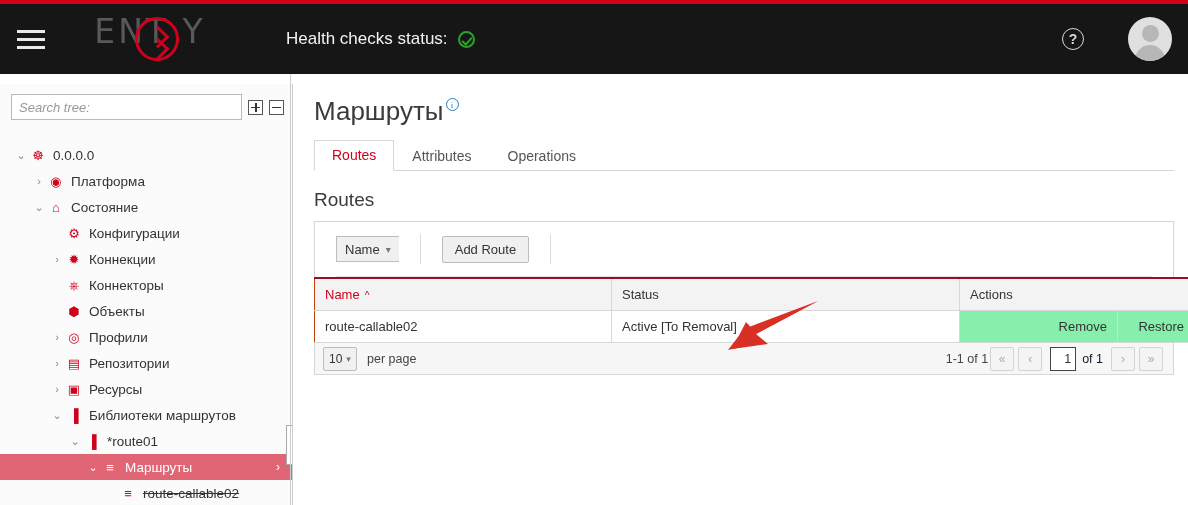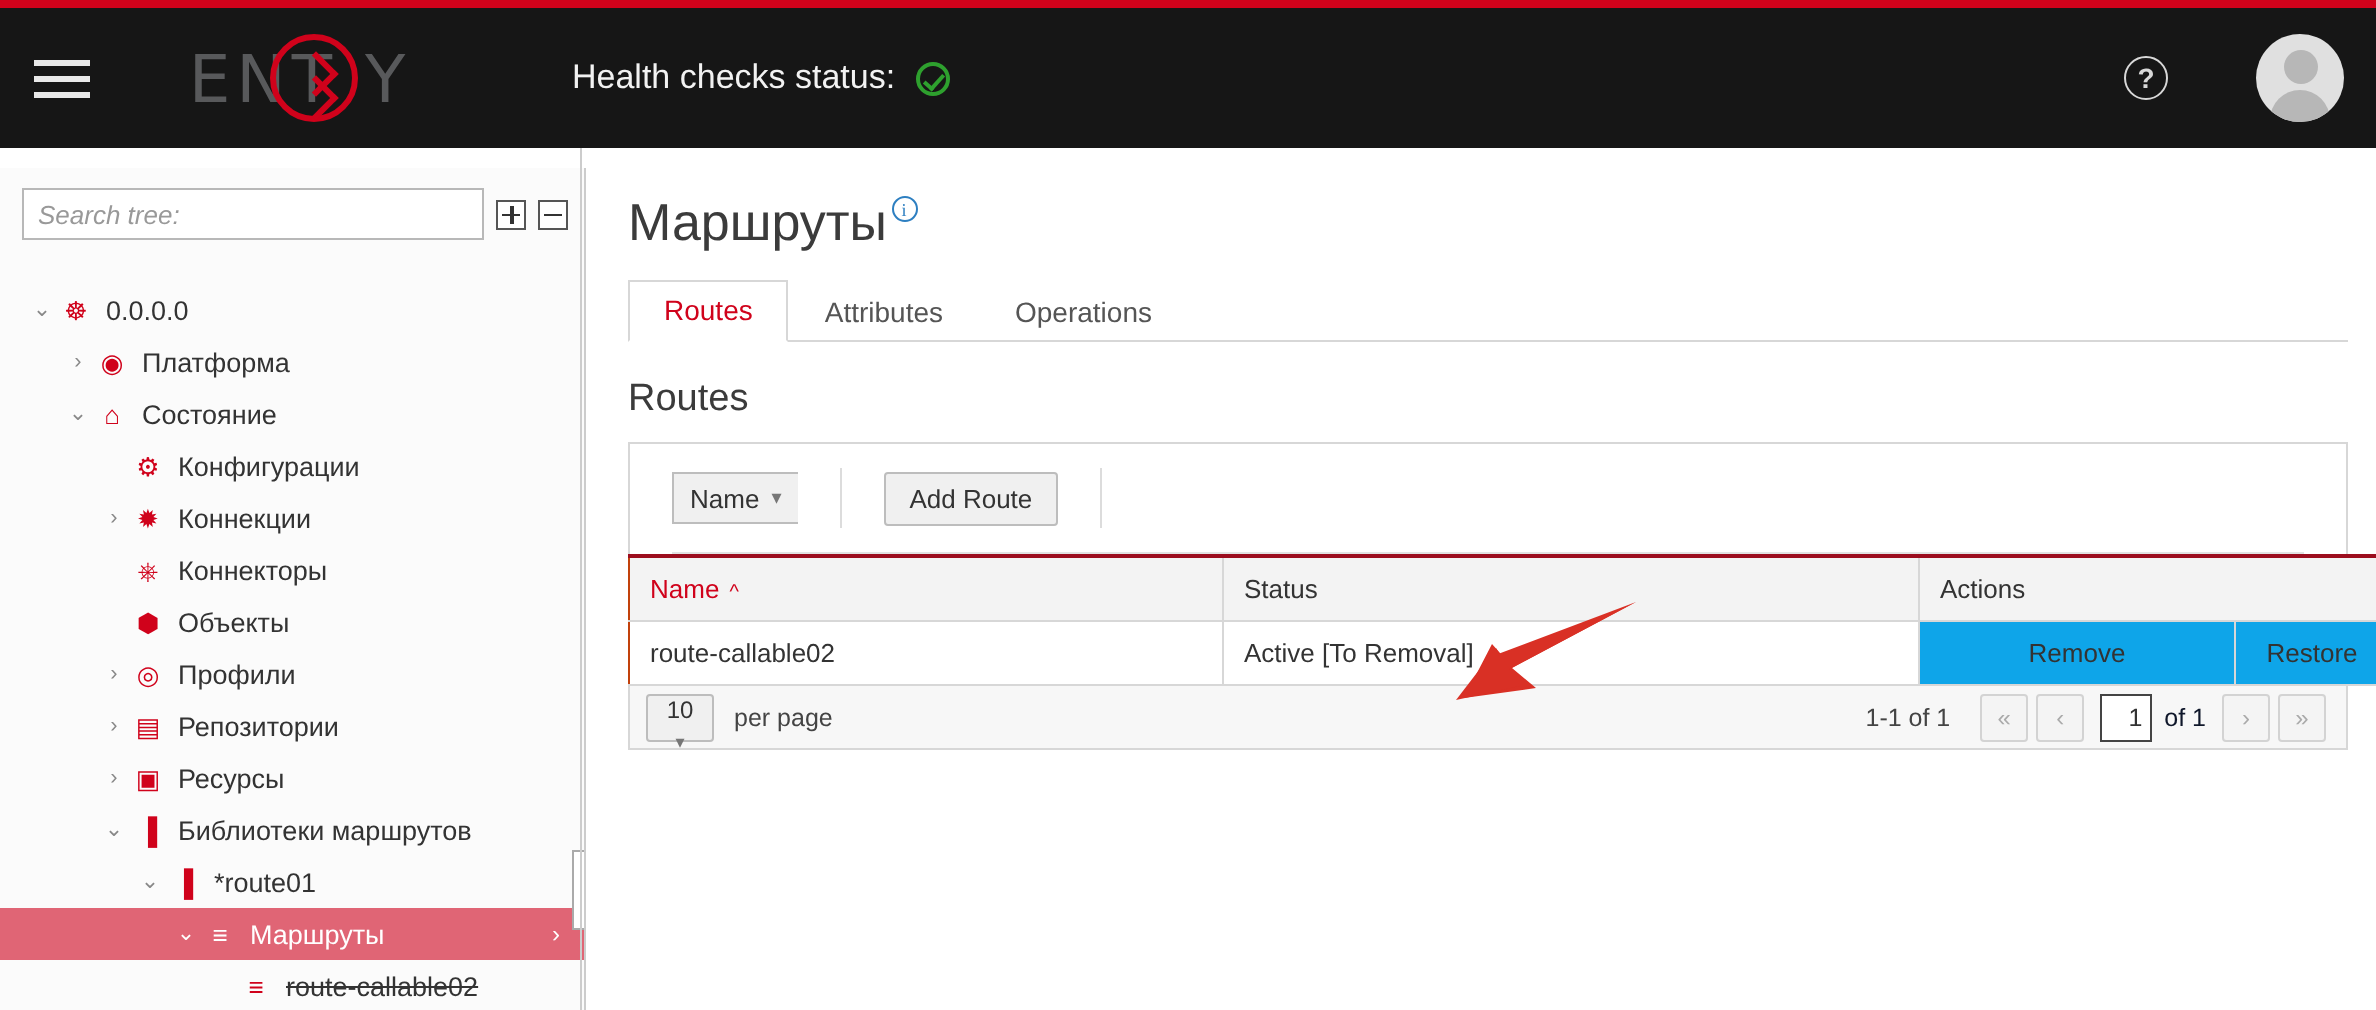--- a/index.html
+++ b/index.html
@@ -32,21 +32,21 @@
     margin-left: 14px; width: 34px; height: 30px;
     display: flex; flex-direction: column; justify-content: center;
     gap: 5px; cursor: pointer; padding: 0 3px;
   }
   .hamburger span {
     display: block; height: 3px; background: #e9e9e9; border-radius: 0;
   }
   .logo {
     margin-left: 18px; position: relative;
     width: 168px; height: 54px;
-    display: flex; align-items: center; justify-content: center;
+    display: flex; justify-content: center;
   }
   .logo .logotext {
     font-family: "DejaVu Sans", sans-serif;
     font-size: 33px; letter-spacing: 3px;
     color: #58595b; font-weight: 400;
     white-space: nowrap;
   }
   .logo .ring {
     position: absolute; left: 69px; top: 5px;
     width: 44px; height: 44px;
@@ -281,41 +281,41 @@
     color: #333; cursor: pointer;
   }
   .tbl thead th.sorted { color: #d0021b; }
   .tbl thead th .sort-caret { margin-left: 5px; font-size: 10px; }
   .tbl tbody td {
     border-bottom: 1px solid #d7d7d7;
     border-right: 1px solid #d7d7d7;
     padding: 8px 10px; height: 30px;
     color: #333; background: #fff;
   }
-  .tbl td.act { text-align: center; background: #0ea5e9; cursor: pointer; }
+  .tbl td.act { text-align: right; background: #86efac; cursor: pointer; }
   .tbl th:first-child, .tbl td:first-child { border-left: 1px solid #c2410c; }
 
   
   .pager {
     margin-left: 21px; width: 860px; height: 32px;
     background: #f7f7f7;
     border: 1px solid #d7d7d7; border-top: none;
     display: flex; align-items: center;
     padding: 0 8px 0 8px;
   }
   .pg-select {
     height: 24px; min-width: 34px; padding: 0 5px;
     border: 1px solid #bdbdbd; background: #f0f0f0;
     display: flex; align-items: center; gap: 4px;
-    font-size: 12px; color: #333; cursor: pointer; border-radius: 2px; flex-direction: column;
+    font-size: 12px; color: #333; cursor: pointer; border-radius: 2px;
   }
   .pg-select .chev { font-size: 9px; color: #777; }
   .per-page { margin-left: 10px; font-size: 12.5px; color: #444; }
   .pg-spacer { flex: 1; }
-  .pg-range { font-size: 12.5px; color: #444; margin-right: 13px; }
+  .pg-range { font-size: 12.5px; color: #444; margin-right: 0; }
   .pg-btn {
     width: 24px; height: 24px; margin: 0 2px;
     border: 1px solid #d3d3d3; background: #f4f4f4;
     display: flex; align-items: center; justify-content: center;
     font-size: 12px; color: #aaa; cursor: pointer; border-radius: 2px;
   }
   .pg-num {
     width: 26px; height: 24px; margin: 0 6px;
     border: 1px solid #444; background: #fff;
     text-align: right; padding-right: 4px; font-size: 12.5px;

